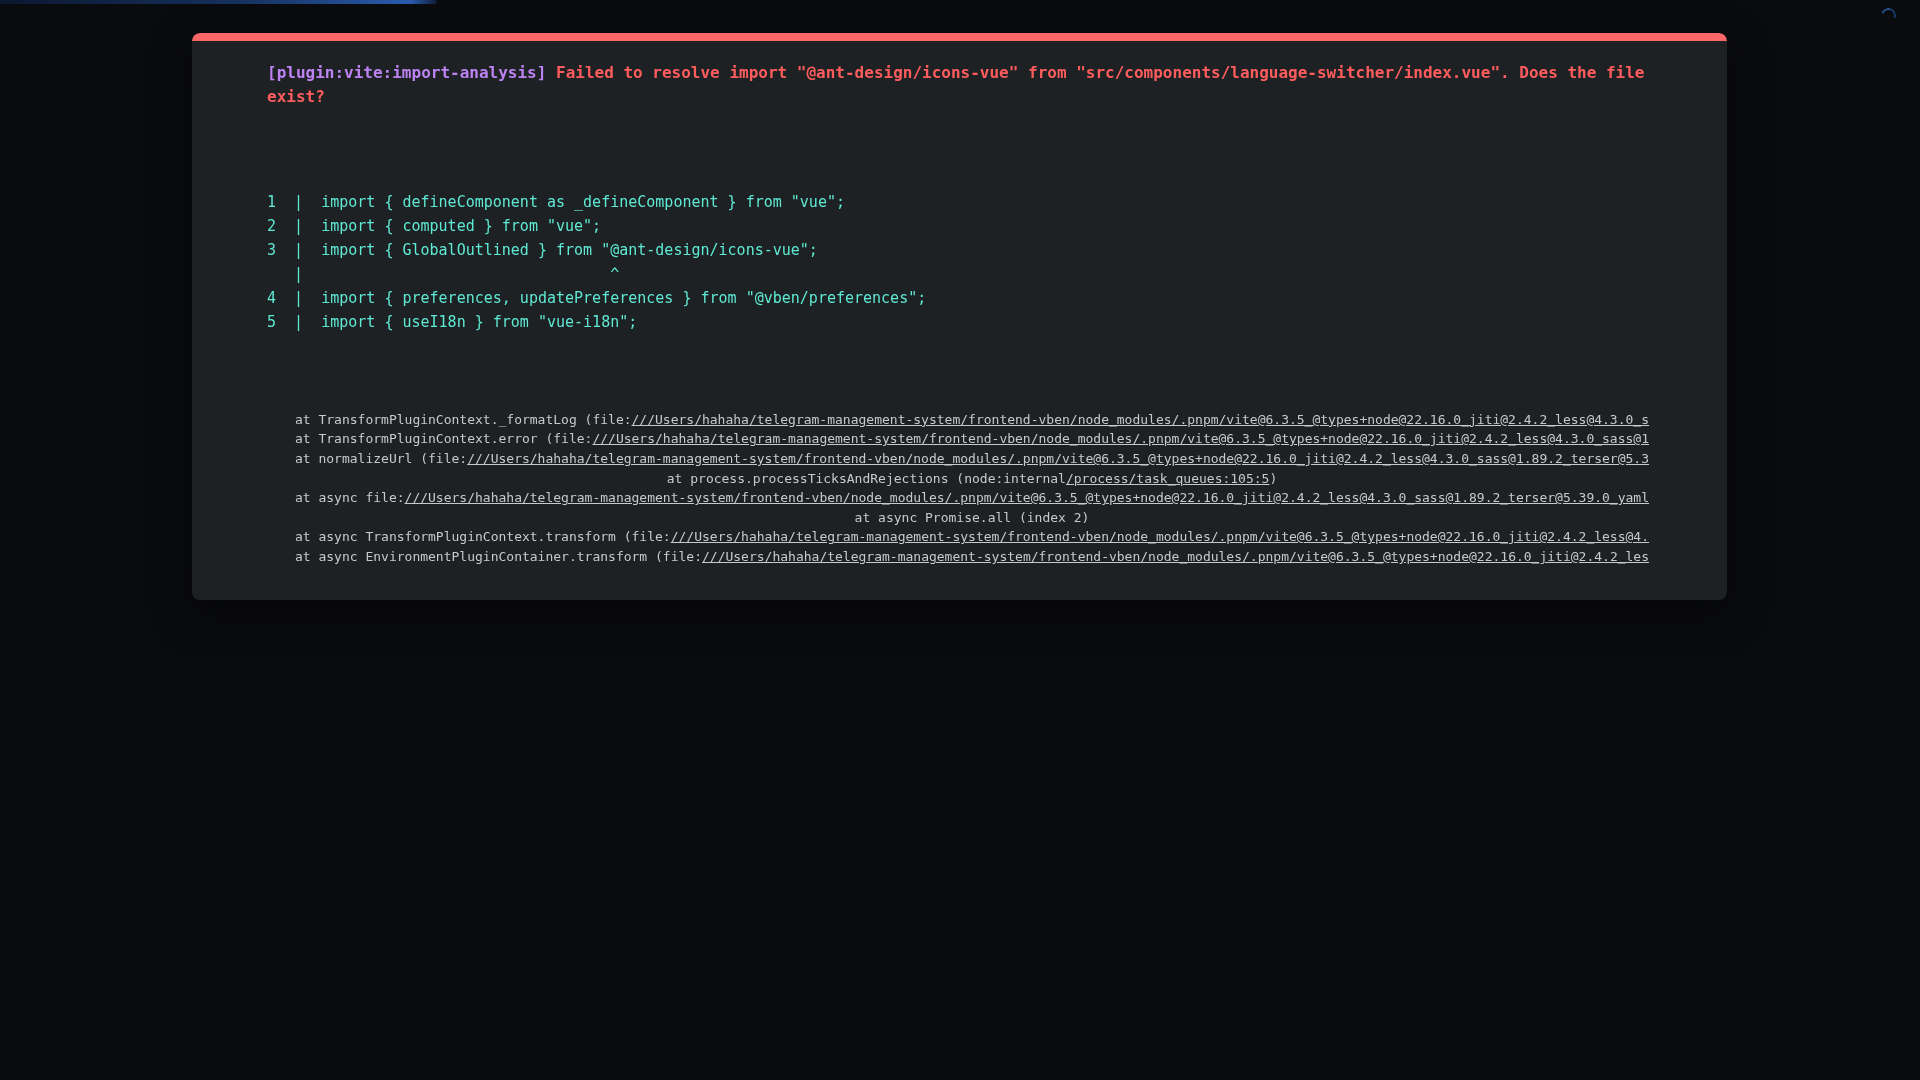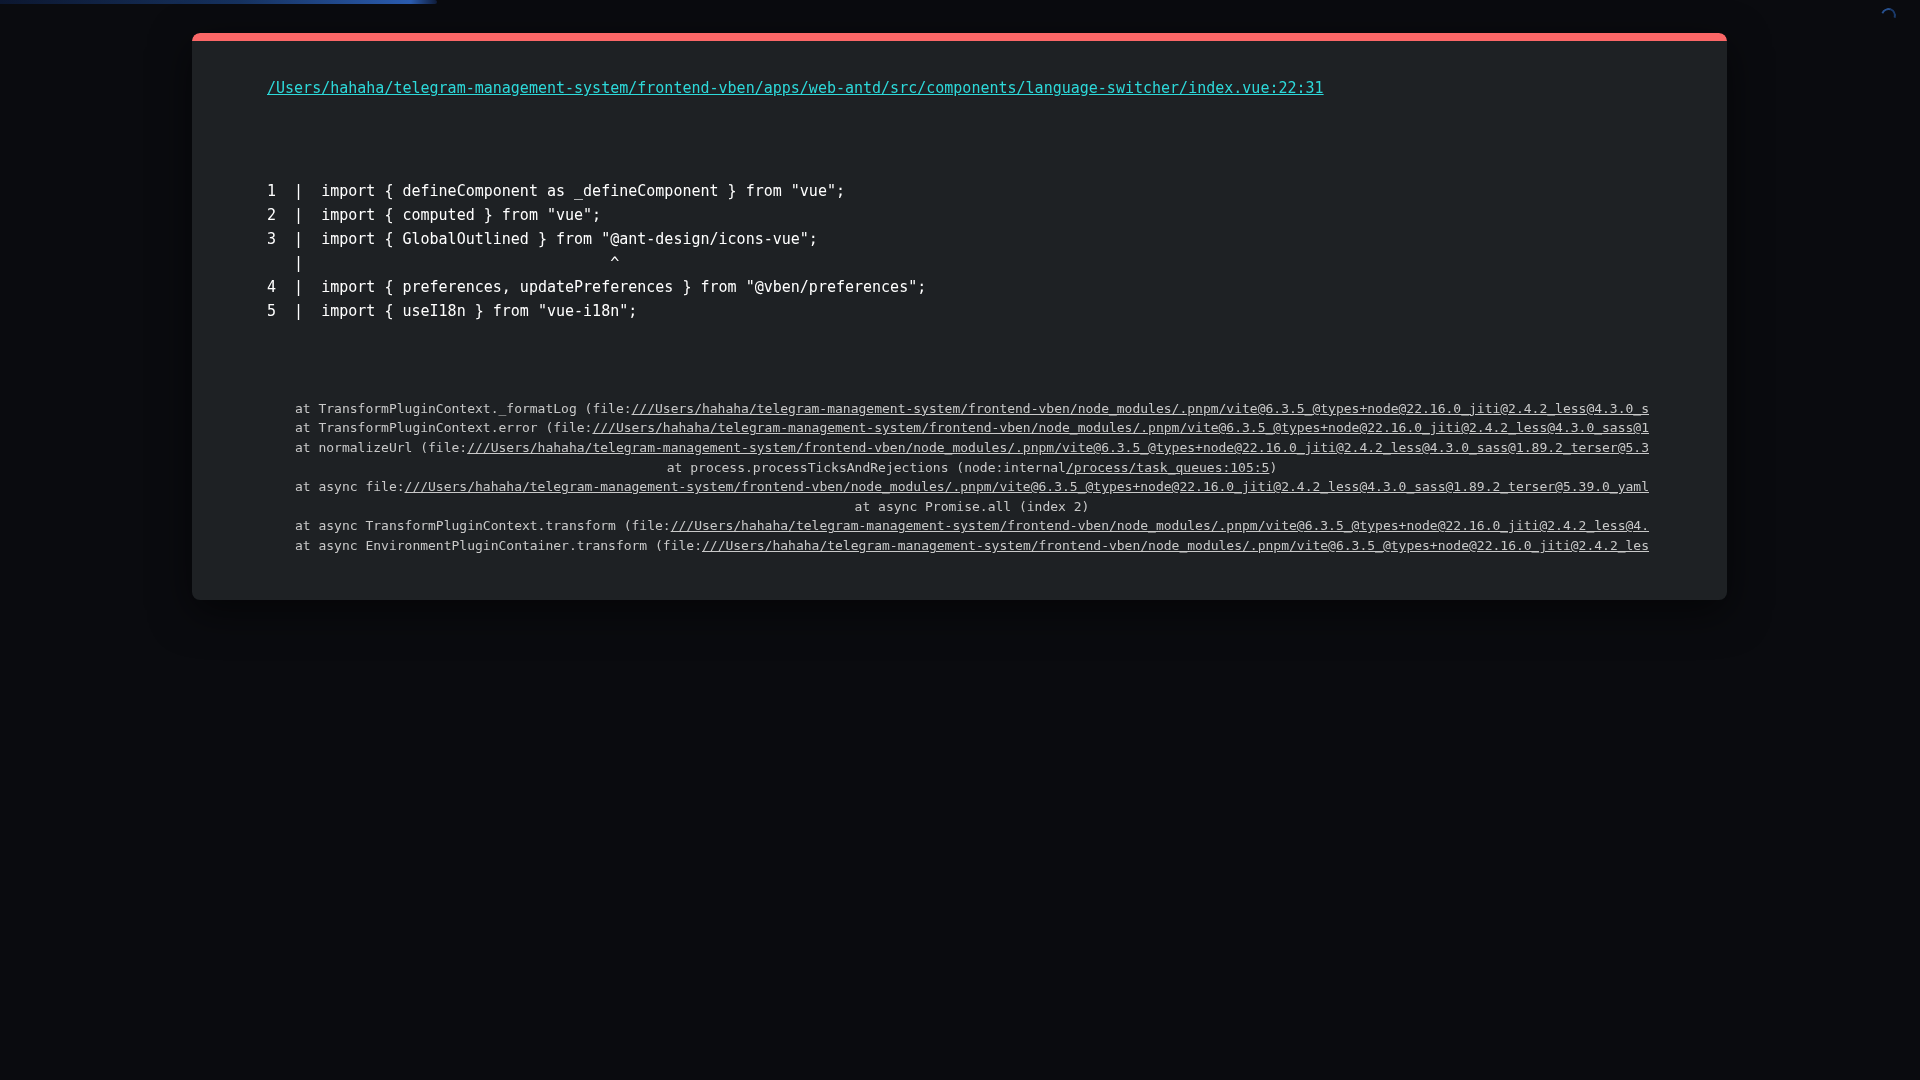--- a/index.html
+++ b/index.html
@@ -42,21 +42,21 @@
   }
   .plugin { color: #bd83f3; }
 
   .file-link {
     display: inline-block; margin-top: 17px;
     font-size: 15px; line-height: 20px;
     color: #2dd9da; text-decoration: underline; cursor: pointer;
   }
 
   .frame {
-    margin-top: 9px; color: #ffffff;
+    margin-top: 9px; color: #5eead4;
     font-size: 15px; line-height: 24px; white-space: pre;
   }
 
   .stack {
     margin-top: 17px; padding-left: 18px;
     color: #c9c9c9; font-size: 13px; line-height: 19.6px;
     white-space: pre; overflow: hidden; text-align: center;
   }
   .stack-line { overflow: hidden; }
   .stack-link { text-decoration: underline; cursor: pointer; }
@@ -67,22 +67,22 @@
 <div class="app">
   <div class="progress-bar"></div>
   <div class="spinner"></div>
 
   <div class="backdrop"></div>
 
   <div class="window">
     <div class="accent-bar"></div>
     <div class="content">
 
+      <div class="message"><span class="plugin">[plugin:vite:import-analysis]</span><span> Failed to resolve import "@ant-design/icons-vue" from "src/components/language-switcher/index.vue". Does the file exist?</span></div>
 
-      <span class="file-link">/Users/hahaha/telegram-management-system/frontend-vben/apps/web-antd/src/components/language-switcher/index.vue:22:31</span>
 
       <div class="frame">
         
       <div class="frame-line">1  |  import { defineComponent as _defineComponent } from "vue";</div><div class="frame-line">2  |  import { computed } from "vue";</div><div class="frame-line">3  |  import { GlobalOutlined } from "@ant-design/icons-vue";</div><div class="frame-line">   |                                  ^</div><div class="frame-line">4  |  import { preferences, updatePreferences } from "@vben/preferences";</div><div class="frame-line">5  |  import { useI18n } from "vue-i18n";</div></div>
 
       <div class="stack">
         
       <div class="stack-line"><span>at TransformPluginContext._formatLog (file:</span><span class="stack-link">///Users/hahaha/telegram-management-system/frontend-vben/node_modules/.pnpm/vite@6.3.5_@types+node@22.16.0_jiti@2.4.2_less@4.3.0_s</span><span></span></div><div class="stack-line"><span>at TransformPluginContext.error (file:</span><span class="stack-link">///Users/hahaha/telegram-management-system/frontend-vben/node_modules/.pnpm/vite@6.3.5_@types+node@22.16.0_jiti@2.4.2_less@4.3.0_sass@1</span><span></span></div><div class="stack-line"><span>at normalizeUrl (file:</span><span class="stack-link">///Users/hahaha/telegram-management-system/frontend-vben/node_modules/.pnpm/vite@6.3.5_@types+node@22.16.0_jiti@2.4.2_less@4.3.0_sass@1.89.2_terser@5.3</span><span></span></div><div class="stack-line"><span>at process.processTicksAndRejections (node:internal</span><span class="stack-link">/process/task_queues:105:5</span><span>)</span></div><div class="stack-line"><span>at async file:</span><span class="stack-link">///Users/hahaha/telegram-management-system/frontend-vben/node_modules/.pnpm/vite@6.3.5_@types+node@22.16.0_jiti@2.4.2_less@4.3.0_sass@1.89.2_terser@5.39.0_yaml</span><span></span></div><div class="stack-line"><span>at async Promise.all (index 2)</span><span class="stack-link"></span><span></span></div><div class="stack-line"><span>at async TransformPluginContext.transform (file:</span><span class="stack-link">///Users/hahaha/telegram-management-system/frontend-vben/node_modules/.pnpm/vite@6.3.5_@types+node@22.16.0_jiti@2.4.2_less@4.</span><span></span></div><div class="stack-line"><span>at async EnvironmentPluginContainer.transform (file:</span><span class="stack-link">///Users/hahaha/telegram-management-system/frontend-vben/node_modules/.pnpm/vite@6.3.5_@types+node@22.16.0_jiti@2.4.2_les</span><span></span></div></div>
 
       

